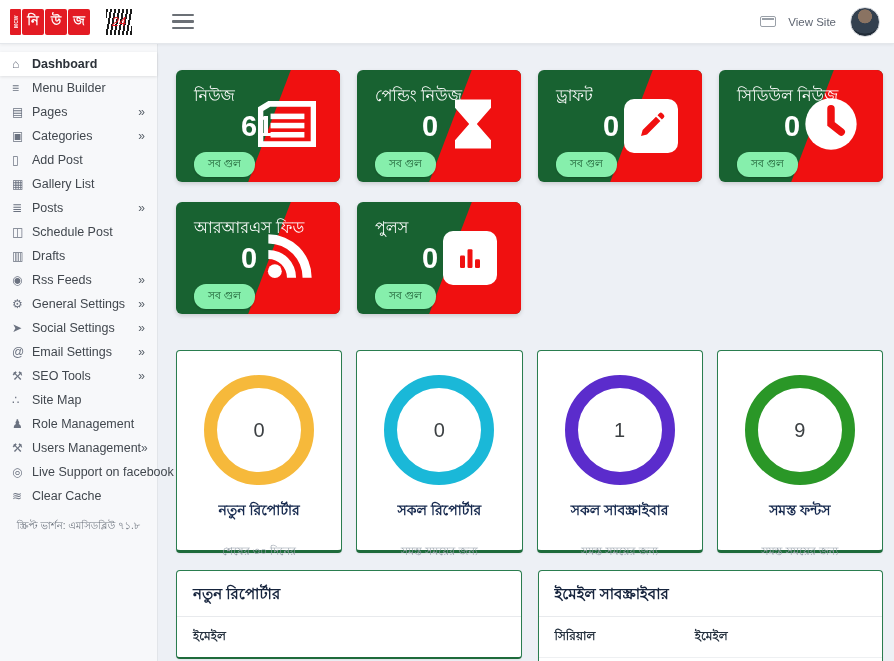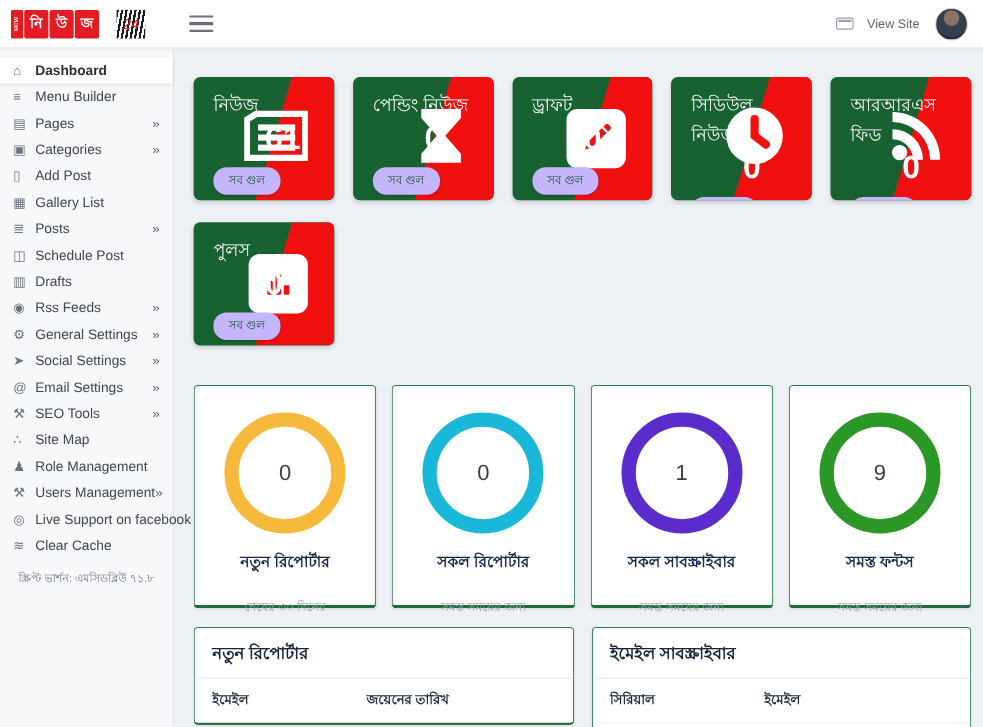--- a/index.html
+++ b/index.html
@@ -34,29 +34,29 @@
   .side-item.active { background:#fff; box-shadow:0 1px 3px rgba(0,0,0,.10); color:#2b3138; font-weight:bold; }
   .si { width:20px; font-size:12px; color:#6b7280; flex:0 0 20px; text-align:left; }
   .sl { white-space:nowrap; }
   .chev { margin-left:auto; color:#565d66; font-size:12px; }
   .chev::after { content:"\00BB"; }
   .sidebar-footer { margin-top:10px; text-align:center; font-size:10px; color:#707781; padding:0 6px; }
 
   
   .main { position:absolute; left:158px; top:44px; right:0; bottom:0; padding:26px 11px 0 18px; overflow:hidden; }
 
-  .stats-grid { display:grid; grid-template-columns:repeat(5,1fr); gap:20px 17px; }
+  .stats-grid { display:grid; grid-template-columns:repeat(4,1fr); gap:20px 17px; }
   .stat-card { position:relative; height:112px; background:#186231; border-radius:6px; overflow:hidden;
                box-shadow:0 2px 4px rgba(0,0,0,.15); }
   .diag { position:absolute; inset:0; background:#f01010;
           clip-path:polygon(70% 0, 100% 0, 100% 100%, 44% 100%); }
   .stat-body { position:relative; padding:13px 18px; z-index:2; }
   .stat-title { color:#fff; font-size:16px; }
   .stat-value { color:#fff; font-size:29px; font-weight:bold; line-height:1.15;margin-left:47px; }
-  .stat-btn { margin-top:9px; display:inline-block; background:#c4b5fd; color:#14522a; border:none;
+  .stat-btn { margin-top:9px; display:inline-block; background:#86efac; color:#14522a; border:none;
               border-radius:12px; padding:4px 14px; font-size:10.5px; cursor:pointer;
               font-family:inherit; box-shadow:0 1px 2px rgba(0,0,0,.2); }
   .stat-icon { position:absolute; top:50%; right:24px; transform:translateY(-50%); z-index:2; }
   .badge { width:54px; height:54px; background:#fff; border-radius:10px; display:flex; align-items:center; justify-content:center; }
 
   
   .donut-grid { display:grid; grid-template-columns:repeat(4,1fr); gap:14px; margin-top:36px; }
   .donut-card { height:203px; background:#fff; border:1px solid #2a7d4f; border-bottom:3px solid #1e6b3b;
                 border-radius:4px; text-align:center; box-shadow:0 1px 2px rgba(0,0,0,.06); }
   .ring { width:110px; height:110px; border:13px solid #ccc; border-radius:50%; margin:24px auto 14px;
@@ -319,21 +319,20 @@
         <div class="d-title">সমস্ত ফন্টস</div>
         <div class="d-sub">সমস্ত সময়ের জন্য</div>
       </div>
     </div>
 
     <div class="tables-grid">
       <div class="table-card">
         <div class="tc-title">নতুন রিপোর্টার</div>
         <div class="tc-head">
           <span>ইমেইল</span>
-          <span>জয়েনের তারিখ</span>
         </div>
       </div>
       <div class="table-card">
         <div class="tc-title">ইমেইল সাবস্ক্রাইবার</div>
         <div class="tc-head">
           <span>সিরিয়াল</span>
           <span>ইমেইল</span>
         </div>
         <div class="tc-row">
           

